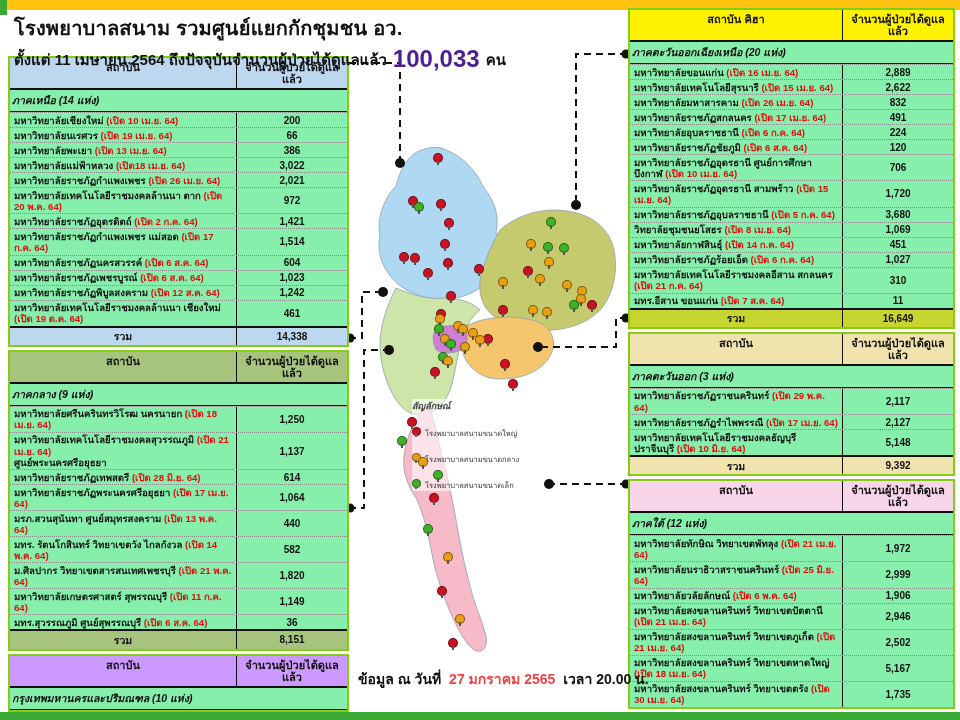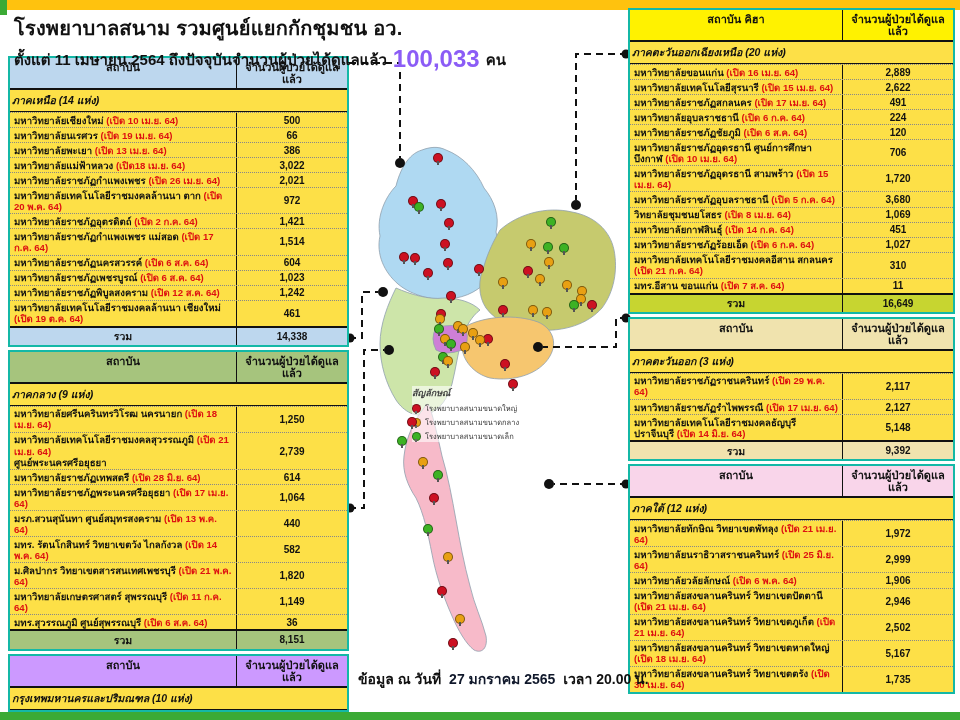--- a/index.html
+++ b/index.html
@@ -7,54 +7,54 @@
     width:960px;height:720px;overflow:hidden;background:#fff;position:relative;
     font-family:"Liberation Sans","DejaVu Sans",sans-serif;color:#111;
   }
   .accent-top{position:absolute;left:0;top:0;width:960px;height:10px;background:#FFC20E;}
   .accent-corner{position:absolute;left:0;top:0;width:7px;height:15px;background:#3BAA35;}
   .accent-bottom{position:absolute;left:0;bottom:0;width:960px;height:8px;background:#3BAA35;}
 
   header{position:absolute;left:14px;top:12px;width:620px;z-index:4;}
   h1{margin:0;font-size:20px;font-weight:bold;letter-spacing:.2px;}
   .subtitle{font-size:15px;font-weight:bold;margin-top:1px;white-space:nowrap;}
-  .subtitle .big{color:#8b5cf6;font-size:24px;padding:0 6px;vertical-align:-2px;}
+  .subtitle .big{color:#4c1d95;font-size:24px;padding:0 6px;vertical-align:-2px;}
 
   .col{position:absolute;display:flex;flex-direction:column;gap:3px;z-index:3;}
   .col-left{left:8px;top:56px;width:341px;}
   .col-right{left:628px;top:8px;width:327px;}
 
-  .tbl{border:2px solid #14b8a6;background:#fde047;}
+  .tbl{border:2px solid #84cc16;background:#86efac;}
   .trow{display:flex;border-top:1px dotted #888;align-items:stretch;}
   .trow:first-child{border-top:none;}
   .thead{background:var(--hd,#ddd);border-bottom:2px solid #111;}
   .thead .c1,.thead .c2{font-size:11px;font-weight:bold;text-align:center;justify-content:center;padding:3px 2px;line-height:1.1;}
   .c1{flex:1;padding:1.5px 4px;font-size:9.6px;line-height:1.15;font-weight:bold;}
   .c2{width:106px;border-left:1.5px solid #111;font-size:10px;font-weight:bold;display:flex;align-items:center;justify-content:center;text-align:center;padding:1px 2px;}
   .sect{font-size:10.5px;font-style:italic;font-weight:bold;text-align:center;padding:2px;border-bottom:1.5px solid #111;border-top:none;}
   .total{background:var(--tt,#ddd);border-top:2px solid #111;}
   .total .c1{text-align:center;font-size:10.5px;padding:2.5px;}
   .dt{color:#DD1111;}
 
   .mapwrap{position:absolute;left:350px;top:58px;width:282px;height:614px;z-index:1;}
   .mapwrap svg{width:100%;height:100%;}
   .pin{position:absolute;width:8px;height:8px;border-radius:50%;border:1px solid rgba(0,0,0,.45);z-index:2;}
   .pin::after{content:"";position:absolute;left:2.5px;top:7px;width:2px;height:4px;background:#555;}
 
-  .legend{position:absolute;left:412px;top:386px;width:118px;z-index:2;background:rgba(255,255,255,.6);}
+  .legend{position:absolute;left:412px;top:399px;width:118px;z-index:2;background:rgba(255,255,255,.6);}
   .legend-title{font-size:9px;font-weight:bold;font-style:italic;color:#444;margin-bottom:2px;}
-  .legend-row{display:flex;align-items:center;margin-top:2px;}
+  .legend-row{display:flex;margin-top:14px;}
   .lpin{display:inline-block;width:7px;height:7px;border-radius:50%;border:1px solid rgba(0,0,0,.4);position:relative;margin-right:4px;flex:none;}
   .lpin::after{content:"";position:absolute;left:2px;top:6px;width:2px;height:3px;background:#666;}
   .legend-label{font-size:7.5px;color:#333;white-space:nowrap;}
 
   .connectors{position:absolute;left:0;top:0;width:960px;height:720px;z-index:2;pointer-events:none;}
 
   .footnote{position:absolute;left:358px;top:668px;font-size:14px;font-weight:bold;z-index:4;white-space:nowrap;}
-  .footnote .red{color:#0f172a;padding:0 4px;}
+  .footnote .red{color:#ef4444;padding:0 4px;}
 </style>
 </head>
 <body>
 
 <div class="accent-top"></div>
 <div class="accent-corner"></div>
 <div class="accent-bottom"></div>
 
 <header>
   <h1>โรงพยาบาลสนาม รวมศูนย์แยกกักชุมชน อว.</h1>
@@ -116,21 +116,21 @@
 
 <div class="col col-left">
   <div class="tbl" style="--hd: #BDD7EE; --tt: #BDD7EE;">
       <div class="trow thead">
         <div class="c1">สถาบัน</div>
         <div class="c2">จำนวนผู้ป่วยได้ดูแลแล้ว</div>
       </div>
       <div class="trow sect">ภาคเหนือ (14 แห่ง)</div>
       <div class="trow">
         <div class="c1"><span>มหาวิทยาลัยเชียงใหม่ </span><span class="dt">(เปิด 10 เม.ย. 64)</span></div>
-        <div class="c2">500</div>
+        <div class="c2">200</div>
       </div>
       <div class="trow">
         <div class="c1"><span>มหาวิทยาลัยนเรศวร </span><span class="dt">(เปิด 19 เม.ย. 64)</span></div>
         <div class="c2">66</div>
       </div>
       <div class="trow">
         <div class="c1"><span>มหาวิทยาลัยพะเยา </span><span class="dt">(เปิด 13 เม.ย. 64)</span></div>
         <div class="c2">386</div>
       </div>
       <div class="trow">
@@ -179,21 +179,21 @@
         <div class="c1">สถาบัน</div>
         <div class="c2">จำนวนผู้ป่วยได้ดูแลแล้ว</div>
       </div>
       <div class="trow sect">ภาคกลาง (9 แห่ง)</div>
       <div class="trow">
         <div class="c1"><span>มหาวิทยาลัยศรีนครินทรวิโรฒ นครนายก </span><span class="dt">(เปิด 18 เม.ย. 64)</span></div>
         <div class="c2">1,250</div>
       </div>
       <div class="trow">
         <div class="c1"><span>มหาวิทยาลัยเทคโนโลยีราชมงคลสุวรรณภูมิ </span><span class="dt">(เปิด 21 เม.ย. 64)</span><br><span>ศูนย์พระนครศรีอยุธยา</span></div>
-        <div class="c2">2,739</div>
+        <div class="c2">1,137</div>
       </div>
       <div class="trow">
         <div class="c1"><span>มหาวิทยาลัยราชภัฏเทพสตรี </span><span class="dt">(เปิด 28 มิ.ย. 64)</span></div>
         <div class="c2">614</div>
       </div>
       <div class="trow">
         <div class="c1"><span>มหาวิทยาลัยราชภัฏพระนครศรีอยุธยา </span><span class="dt">(เปิด 17 เม.ย. 64)</span></div>
         <div class="c2">1,064</div>
       </div>
       <div class="trow">
@@ -238,20 +238,24 @@
       <div class="trow sect">ภาคตะวันออกเฉียงเหนือ (20 แห่ง)</div>
       <div class="trow">
         <div class="c1"><span>มหาวิทยาลัยขอนแก่น </span><span class="dt">(เปิด 16 เม.ย. 64)</span></div>
         <div class="c2">2,889</div>
       </div>
       <div class="trow">
         <div class="c1"><span>มหาวิทยาลัยเทคโนโลยีสุรนารี </span><span class="dt">(เปิด 15 เม.ย. 64)</span></div>
         <div class="c2">2,622</div>
       </div>
       <div class="trow">
+        <div class="c1"><span>มหาวิทยาลัยมหาสารคาม </span><span class="dt">(เปิด 26 เม.ย. 64)</span></div>
+        <div class="c2">832</div>
+      </div>
+      <div class="trow">
         <div class="c1"><span>มหาวิทยาลัยราชภัฏสกลนคร </span><span class="dt">(เปิด 17 เม.ย. 64)</span></div>
         <div class="c2">491</div>
       </div>
       <div class="trow">
         <div class="c1"><span>มหาวิทยาลัยอุบลราชธานี </span><span class="dt">(เปิด 6 ก.ค. 64)</span></div>
         <div class="c2">224</div>
       </div>
       <div class="trow">
         <div class="c1"><span>มหาวิทยาลัยราชภัฏชัยภูมิ </span><span class="dt">(เปิด 6 ส.ค. 64)</span></div>
         <div class="c2">120</div>
@@ -301,21 +305,21 @@
       <div class="trow sect">ภาคตะวันออก (3 แห่ง)</div>
       <div class="trow">
         <div class="c1"><span>มหาวิทยาลัยราชภัฏราชนครินทร์ </span><span class="dt">(เปิด 29 พ.ค. 64)</span></div>
         <div class="c2">2,117</div>
       </div>
       <div class="trow">
         <div class="c1"><span>มหาวิทยาลัยราชภัฏรำไพพรรณี </span><span class="dt">(เปิด 17 เม.ย. 64)</span></div>
         <div class="c2">2,127</div>
       </div>
       <div class="trow">
-        <div class="c1"><span>มหาวิทยาลัยเทคโนโลยีราชมงคลธัญบุรี ปราจีนบุรี </span><span class="dt">(เปิด 14 มิ.ย. 64)</span></div>
+        <div class="c1"><span>มหาวิทยาลัยเทคโนโลยีราชมงคลธัญบุรี ปราจีนบุรี </span><span class="dt">(เปิด 10 มิ.ย. 64)</span></div>
         <div class="c2">5,148</div>
       </div>
       <div class="trow total">
         <div class="c1">รวม</div>
         <div class="c2">9,392</div>
       </div>
     </div>
   <div class="tbl" style="--hd: #F9D5EA; --tt: #F9D5EA;">
       <div class="trow thead">
         <div class="c1">สถาบัน</div>

